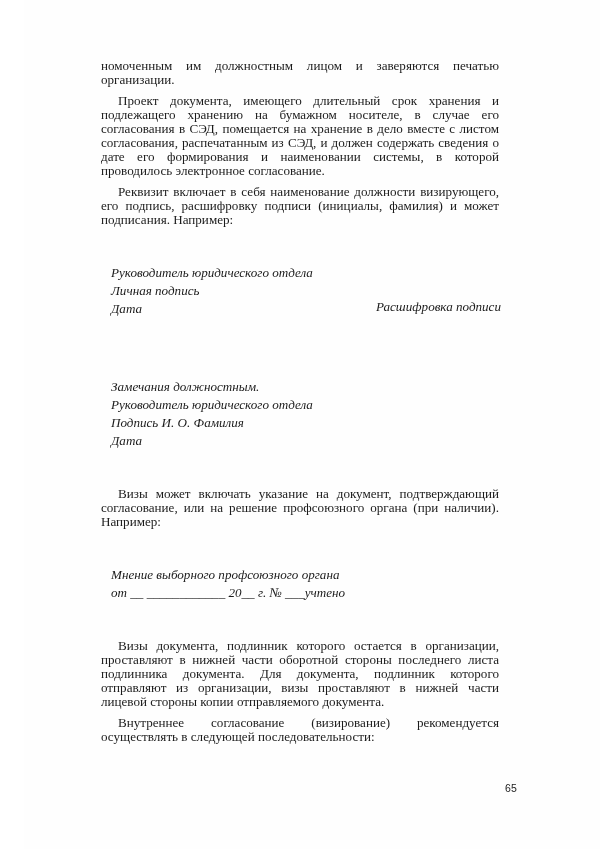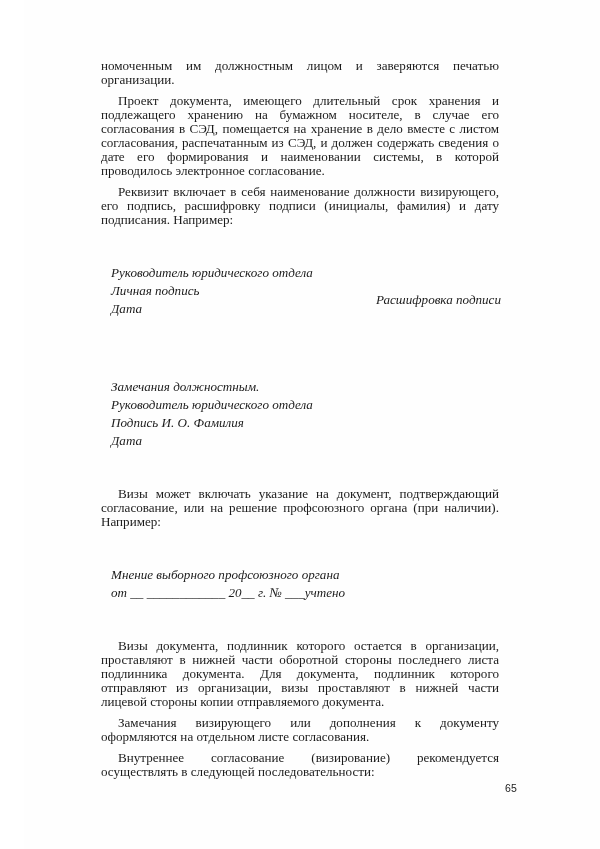--- a/index.html
+++ b/index.html
@@ -60,21 +60,21 @@
     line-height: 18px;
     margin-left: 17px;
   }
   .example-line {
     white-space: pre;
     position: relative;
   }
   .example-line .right-col {
     position: absolute;
     left: 265px;
-    top: 9px;
+    top: 16px;
     white-space: pre;
   }
   .gap-before-example {
     height: 18px;
   }
   .gap-after-example {
     height: 18px;
   }
   .page-number {
     position: absolute;
@@ -92,21 +92,21 @@
 <div class="page">
   <div class="page-tint"></div>
 
   <div class="text-column">
 
     <p class="para no-indent">номоченным им должностным лицом и заверяются печатью организации.</p>
 
     <p class="para">Проект документа, имеющего длительный срок хранения и подлежащего хранению на бумажном носителе, в случае его согласования в СЭД, помещается на хранение в дело вместе с листом согласования, распечатанным из СЭД, и должен содержать сведения о дате его формирования и наименовании системы, в которой проводилось электронное согласование.</p>
 
 
-    <p class="para">Реквизит включает в себя наименование должности визирующего, его подпись, расшифровку подписи (инициалы, фамилия) и дату подписания. Например:</p>
+    <p class="para">Реквизит включает в себя наименование должности визирующего, его подпись, расшифровку подписи (инициалы, фамилия) и может подписания. Например:</p>
 
     <div class="gap-before-example"></div>
 
     <div class="example-block">
       <div class="example-line"><span>Руководитель юридического отдела</span></div>
       <div class="example-line"><span>Личная подпись</span><span class="right-col">Расшифровка подписи</span></div>
       <div class="example-line"><span>Дата</span></div>
     </div>
 
     <div class="gap-after-example"></div>
@@ -129,21 +129,20 @@
 
     <div class="example-block">
       <div class="example-line"><span>Мнение выборного профсоюзного органа</span></div>
       <div class="example-line"><span>от __ ____________ 20__ г. № ___учтено</span></div>
     </div>
 
     <div class="gap-after-example"></div>
 
     <p class="para">Визы документа, подлинник которого остается в организации, проставляют в нижней части оборотной стороны последнего листа подлинника документа. Для документа, подлинник которого отправляют из организации, визы проставляют в нижней части лицевой стороны копии отправляемого документа.</p>
 
-    <p class="para">Замечания визирующего или дополнения к документу оформляются на отдельном листе согласования.</p>
 
 
     <p class="para">Внутреннее согласование (визирование) рекомендуется осуществлять в следующей последовательности:</p>
 
   </div>
 
   <div class="page-number">65</div>
 </div>
 
 </body></html>

